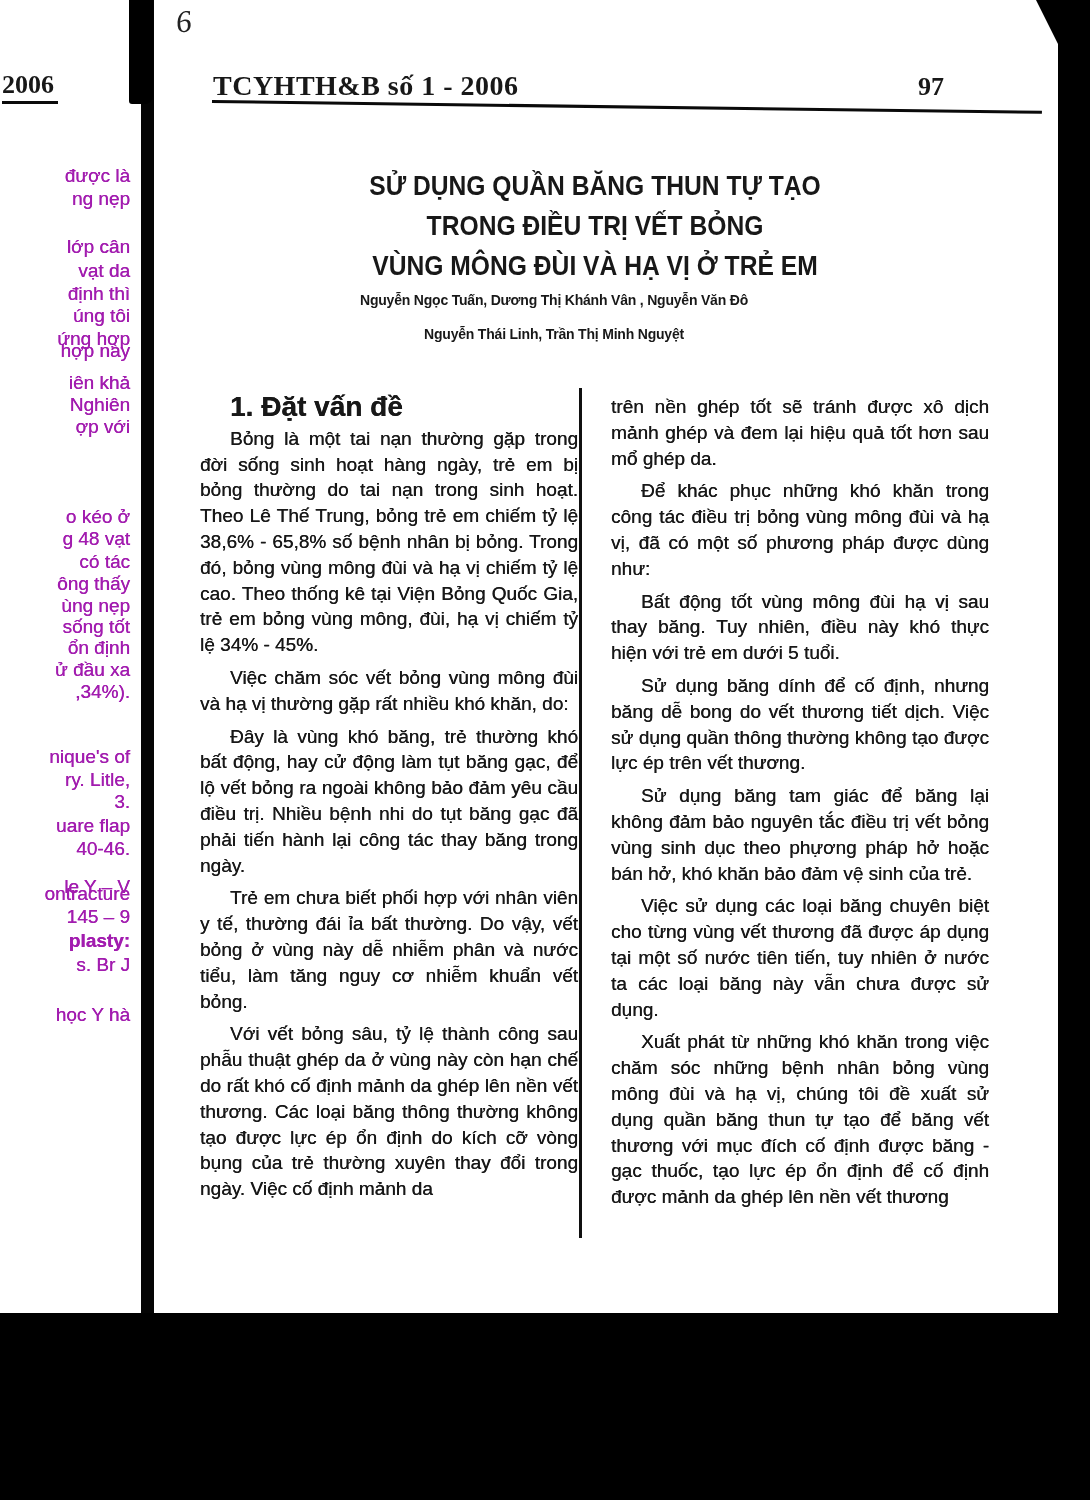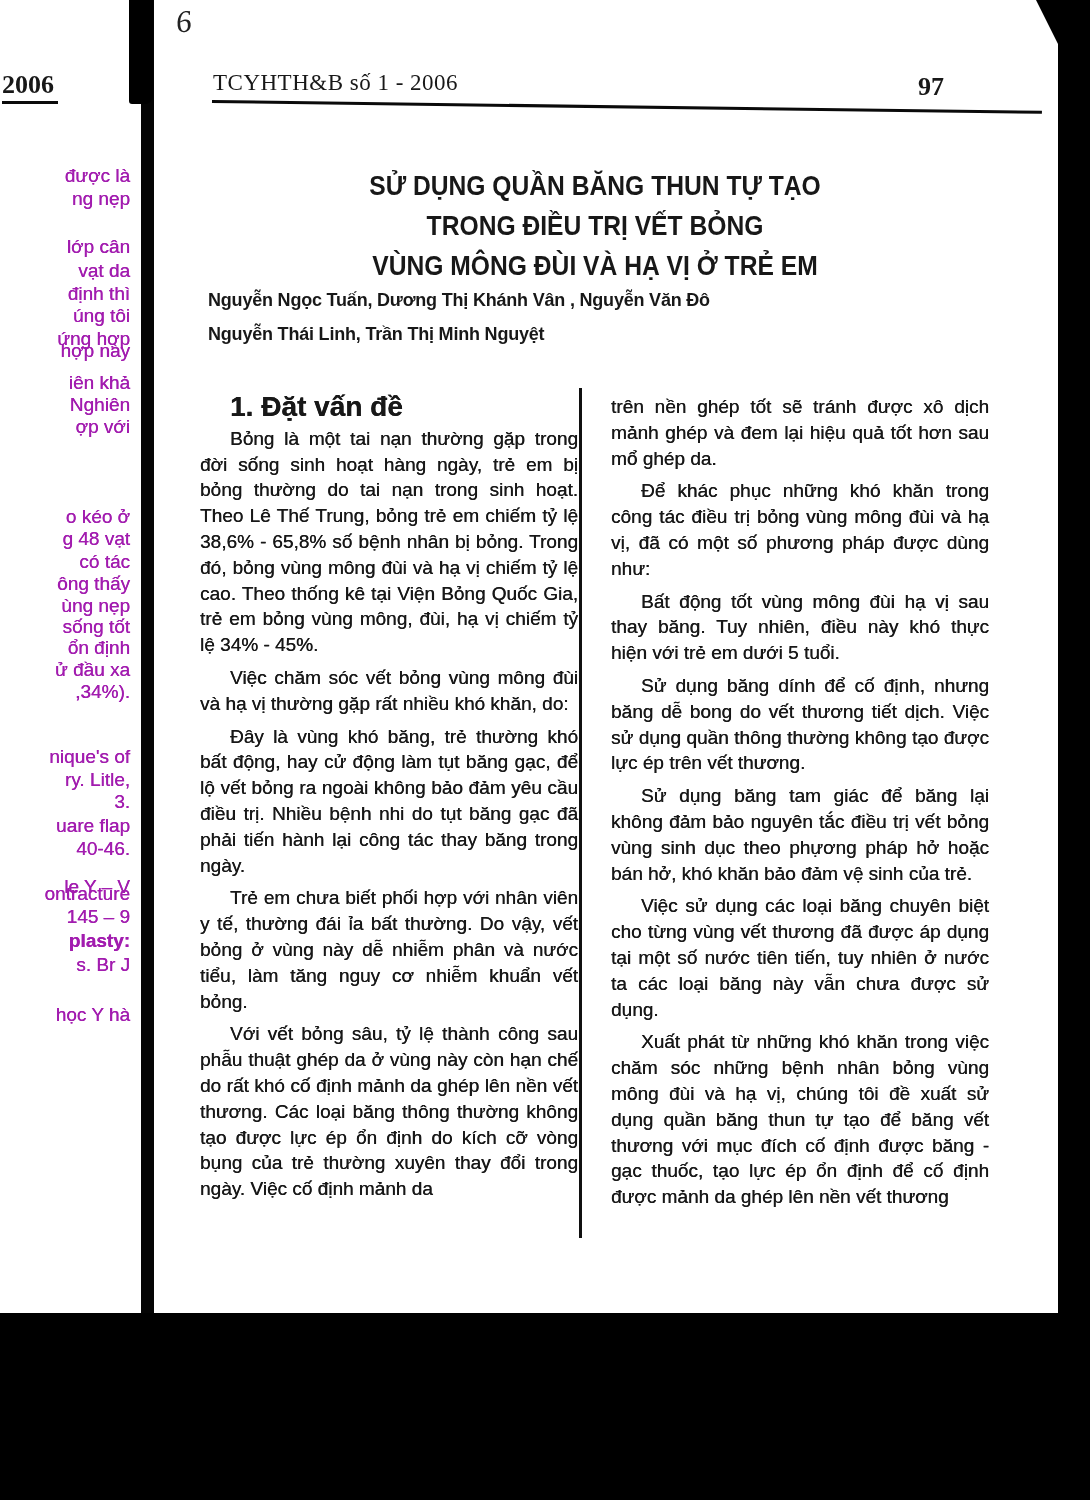--- a/index.html
+++ b/index.html
@@ -9,32 +9,32 @@
   
   .band-bottom{left:0;top:1313px;width:1090px;height:187px;background:#000;}
   .edge-right{left:1058px;top:0;width:32px;height:1313px;background:#000;}
   .edge-right-wedge{left:1036px;top:0;width:0;height:0;
       border-top:48px solid #000;border-left:24px solid transparent;}
   .gutter-line{left:141px;top:0;width:13px;height:1313px;background:#040404;}
   .gutter-blob{left:129px;top:0;width:24px;height:104px;background:#000;
       border-radius:0 0 8px 3px;}
   
   .serif{font-family:"Liberation Serif","DejaVu Serif",serif;}
-  .journal-header{left:213px;top:70px;font-weight:normal;font-size:23px;letter-spacing:.5px;}
+  .journal-header{left:213px;top:70px;font-weight:bold;font-size:28px;letter-spacing:.5px;}
   .header-rule{left:212px;top:100px;width:830px;height:3px;background:#0a0a0a;
       transform:rotate(.75deg);transform-origin:left top;}
   .page-number{left:918px;top:72px;font-weight:bold;font-size:26px;}
   .handwritten-mark{left:176px;top:4px;font-size:31px;font-style:italic;
       transform:rotate(-7deg);color:#222;}
   
   .article-title{left:200px;top:166px;width:790px;text-align:center;
       font-weight:bold;font-size:28px;line-height:40px;
       transform:scaleX(.88);transform-origin:50% 0;white-space:nowrap;}
-  .authors{left:208px;top:283px;width:742px;text-align:left;
-      font-weight:bold;font-size:18px;line-height:34px;letter-spacing:-.2px;}
+  .authors{left:183px;top:283px;width:742px;text-align:center;
+      font-weight:bold;font-size:14px;line-height:34px;letter-spacing:-.2px;}
   
   .col{width:378px;top:394px;font-size:19px;line-height:25.8px;
       text-align:justify;text-shadow:.3px 0 0 currentColor;}
   .col-left{left:200px;}
   .col-right{left:611px;}
   .col p{margin:7px 0 0 0;text-indent:30px;}
   .col p.first{margin-top:0;}
   .col p.no-indent{text-indent:0;}
   .section-heading{font-weight:bold;font-size:28px;margin:0 0 6px 30px;
       text-shadow:.3px 0 0 currentColor;}

